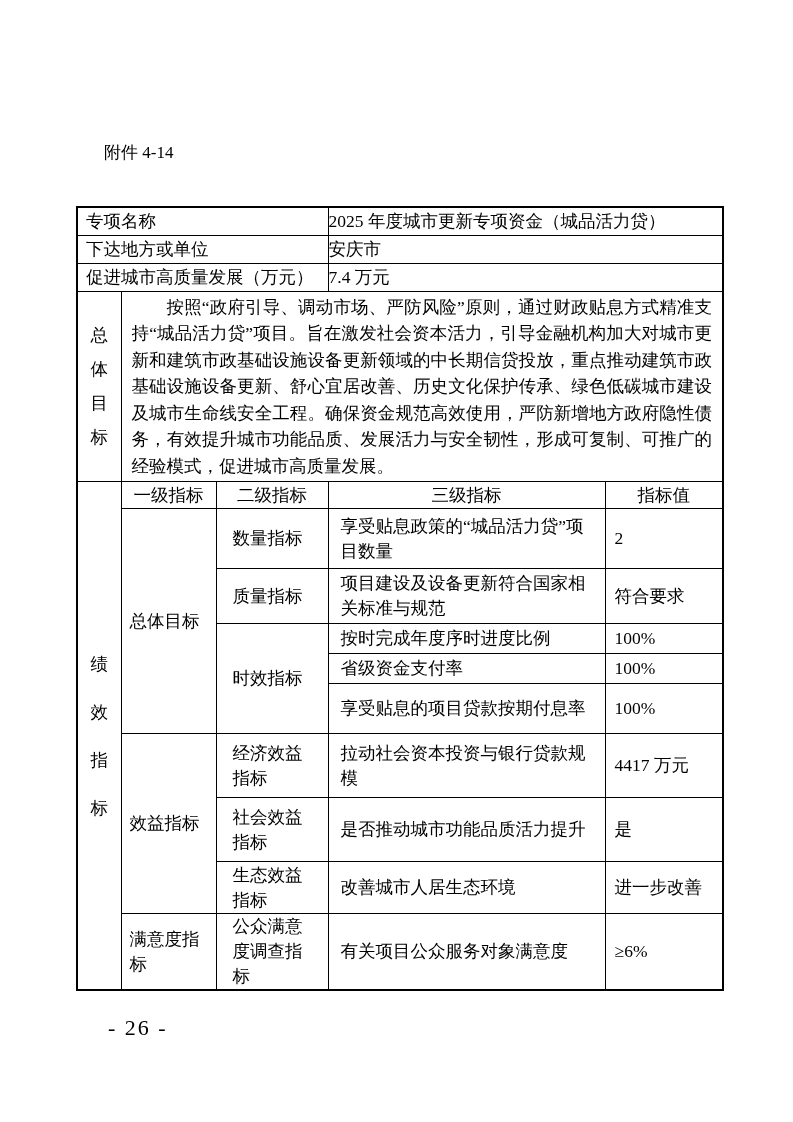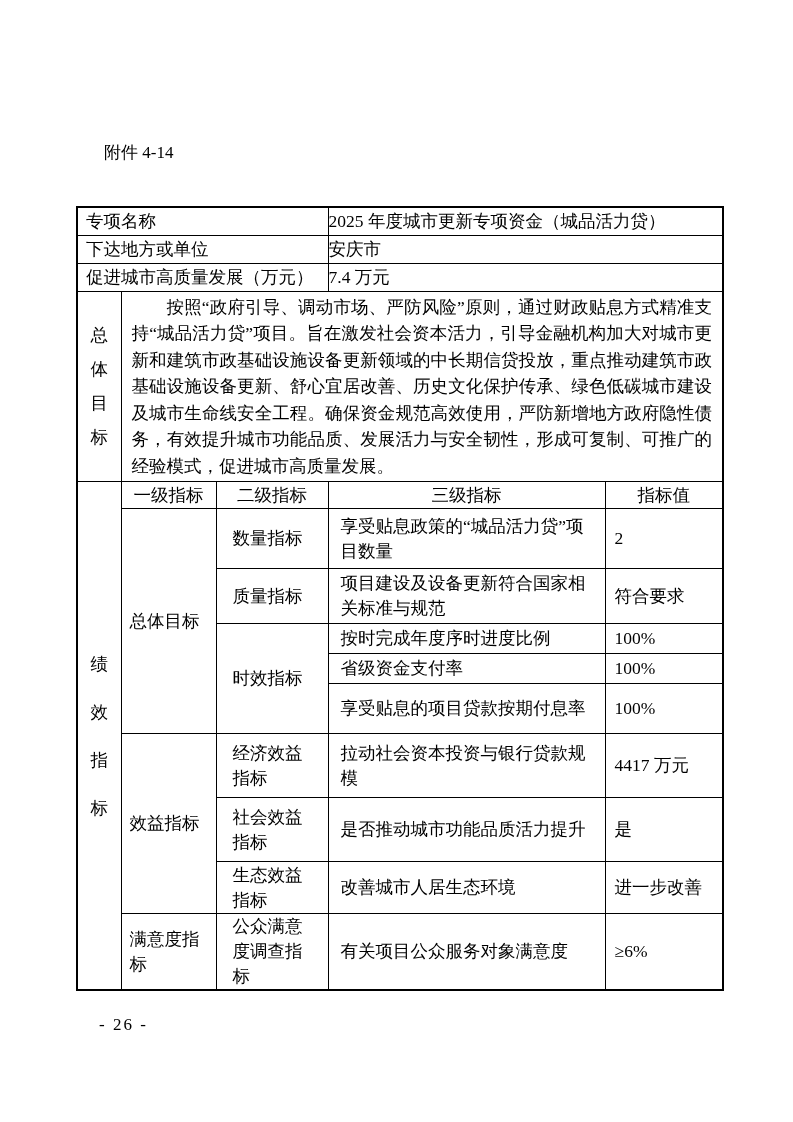--- a/index.html
+++ b/index.html
@@ -56,22 +56,22 @@
     text-align:center;
     padding:0 2px;
   }
   td.l1{padding:0 8px;line-height:25px;}
   td.l2{padding:0 16px;line-height:25px;}
   td.l3{padding:2px 12px;line-height:25px;}
   td.val{padding:2px 9px;line-height:25px;}
   .h60{height:60px;} .h52{height:52px;} .h27{height:27px;}
   .h50{height:50px;} .h55{height:64px;}
   .footer{
-    position:absolute;left:99px;top:1015px;
-    font-size:17px;letter-spacing:2px;
+    position:absolute;left:108px;top:1015px;
+    font-size:22px;letter-spacing:2px;
   }
 </style>
 </head>
 <body>
 
 <div class="page">
 
   <div class="attachment">附件 4-14</div>
 
 

